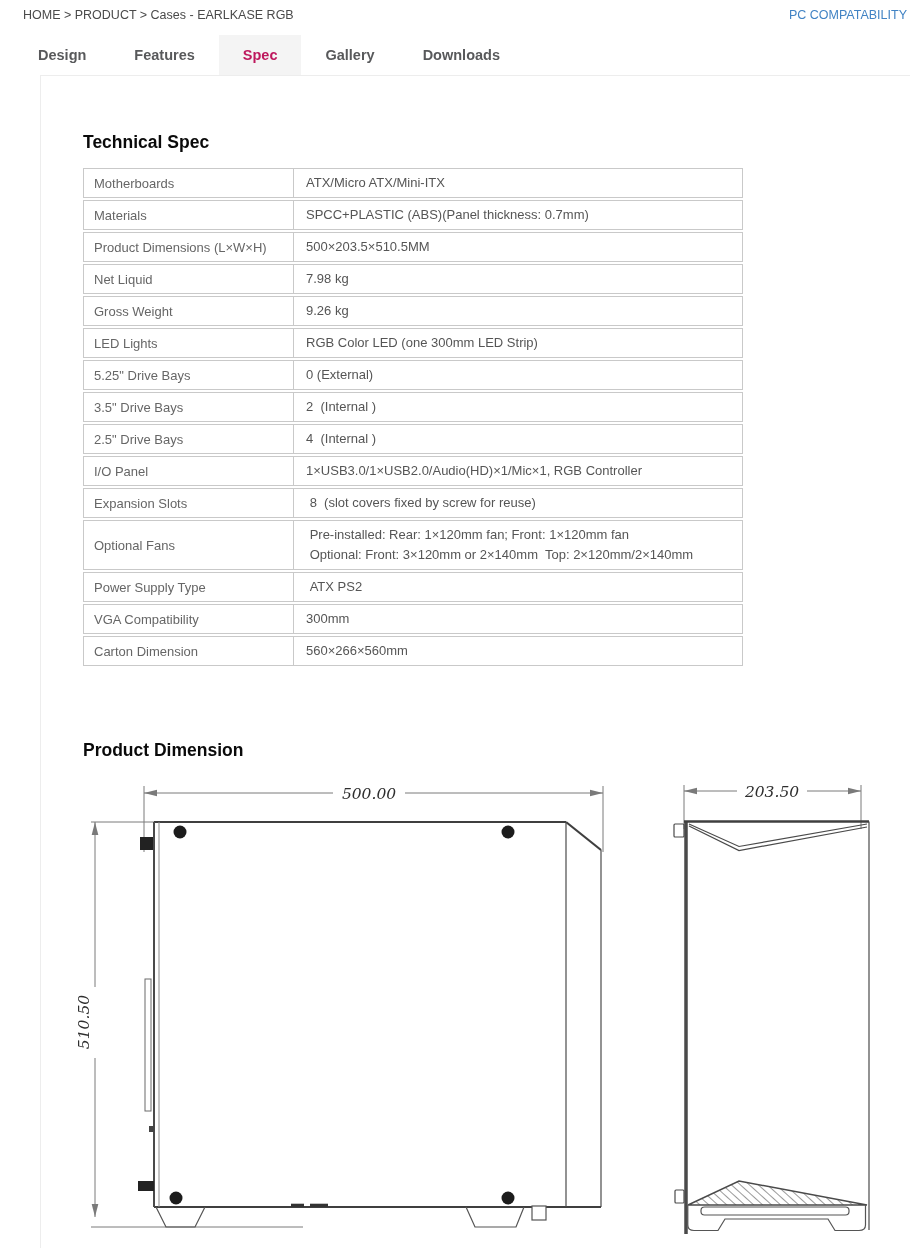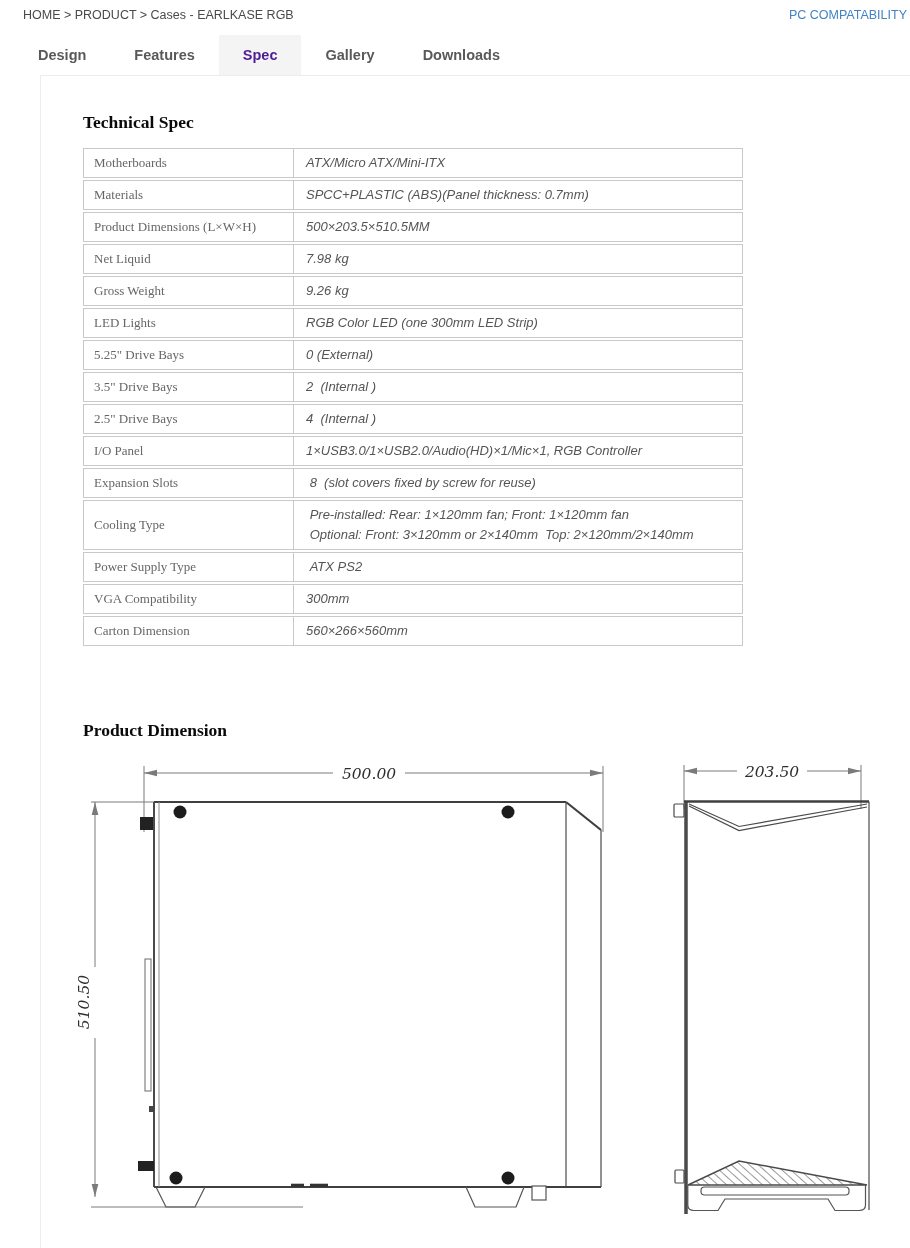--- a/index.html
+++ b/index.html
@@ -7,32 +7,32 @@
 
   
   .breadcrumb-bar{display:flex;justify-content:space-between;align-items:flex-start;padding:8px 3px 0 23px;font-size:12.5px;color:#4a4a4a;gap:28px;}
   .crumb{color:#4a4a4a;cursor:pointer;}
   .sep{white-space:pre;color:#4a4a4a;}
   .compat-link{color:#4183c4;cursor:pointer;}
 
   
   .tabbar{display:flex;margin:13px 0 0 14px;}
   .tab{padding:0 24px;height:40px;line-height:40px;font-size:14.5px;font-weight:bold;color:#58595b;cursor:pointer;}
-  .tab.active{background:#f4f4f4;color:#4c1d95;}
+  .tab.active{background:#f4f4f4;color:#be185d;}
 
   
   .panel{margin-left:40px;border-top:1px solid #ededed;border-left:1px solid #ededed;background:#fff;min-height:1172px;}
 
-  h2.section{font-size:17.5px;font-weight:bold;color:#0a0a0a;margin:36px 0 13px 42px;font-family:Liberation Serif, serif;}
+  h2.section{font-size:17.5px;font-weight:bold;color:#0a0a0a;margin:56px 0 13px 42px;font-family:Liberation Sans, sans-serif;}
   h2.section.second{margin-top:72px;}
 
   
   table.spec{margin-left:42px;width:660px;border-collapse:separate;border-spacing:0 2px;font-size:13px;}
-  td.spec-label{width:193px;border:1px solid #c9c9c9;border-right:none;padding:5px 6px 5px 10px;color:#666;vertical-align:middle;font-family:Liberation Serif, serif;}
-  td.spec-value{border:1px solid #c9c9c9;padding:4px 8px 4px 12px;color:#555;vertical-align:middle;font-style:italic;}
+  td.spec-label{width:193px;border:1px solid #c9c9c9;border-right:none;padding:5px 6px 5px 10px;color:#666;vertical-align:middle;}
+  td.spec-value{border:1px solid #c9c9c9;padding:4px 8px 4px 12px;color:#555;vertical-align:middle;}
   .spec-line{line-height:20px;white-space:pre-wrap;}
 
   
   .drawings{position:relative;height:478px;margin-top:0;}
   .drawings svg{position:absolute;top:0;}
   svg.side-view{left:17px;}
   svg.front-view{left:610px;}
   .dim-text{font-family:"DejaVu Serif",serif;font-style:italic;font-size:15.5px;fill:#2e2e2e;}
 </style>
 </head>
@@ -121,21 +121,21 @@
             <div class="spec-line">1×USB3.0/1×USB2.0/Audio(HD)×1/Mic×1, RGB Controller</div>
           </td>
         </tr>
         <tr>
           <td class="spec-label">Expansion Slots</td>
           <td class="spec-value">
             <div class="spec-line"> 8  (slot covers fixed by screw for reuse)</div>
           </td>
         </tr>
         <tr>
-          <td class="spec-label">Cooling Type</td>
+          <td class="spec-label">Optional Fans</td>
           <td class="spec-value">
             <div class="spec-line"> Pre-installed: Rear: 1×120mm fan; Front: 1×120mm fan</div>
             <div class="spec-line"> Optional: Front: 3×120mm or 2×140mm  Top: 2×120mm/2×140mm</div>
           </td>
         </tr>
         <tr>
           <td class="spec-label">Power Supply Type</td>
           <td class="spec-value">
             <div class="spec-line"> ATX PS2</div>
           </td>

